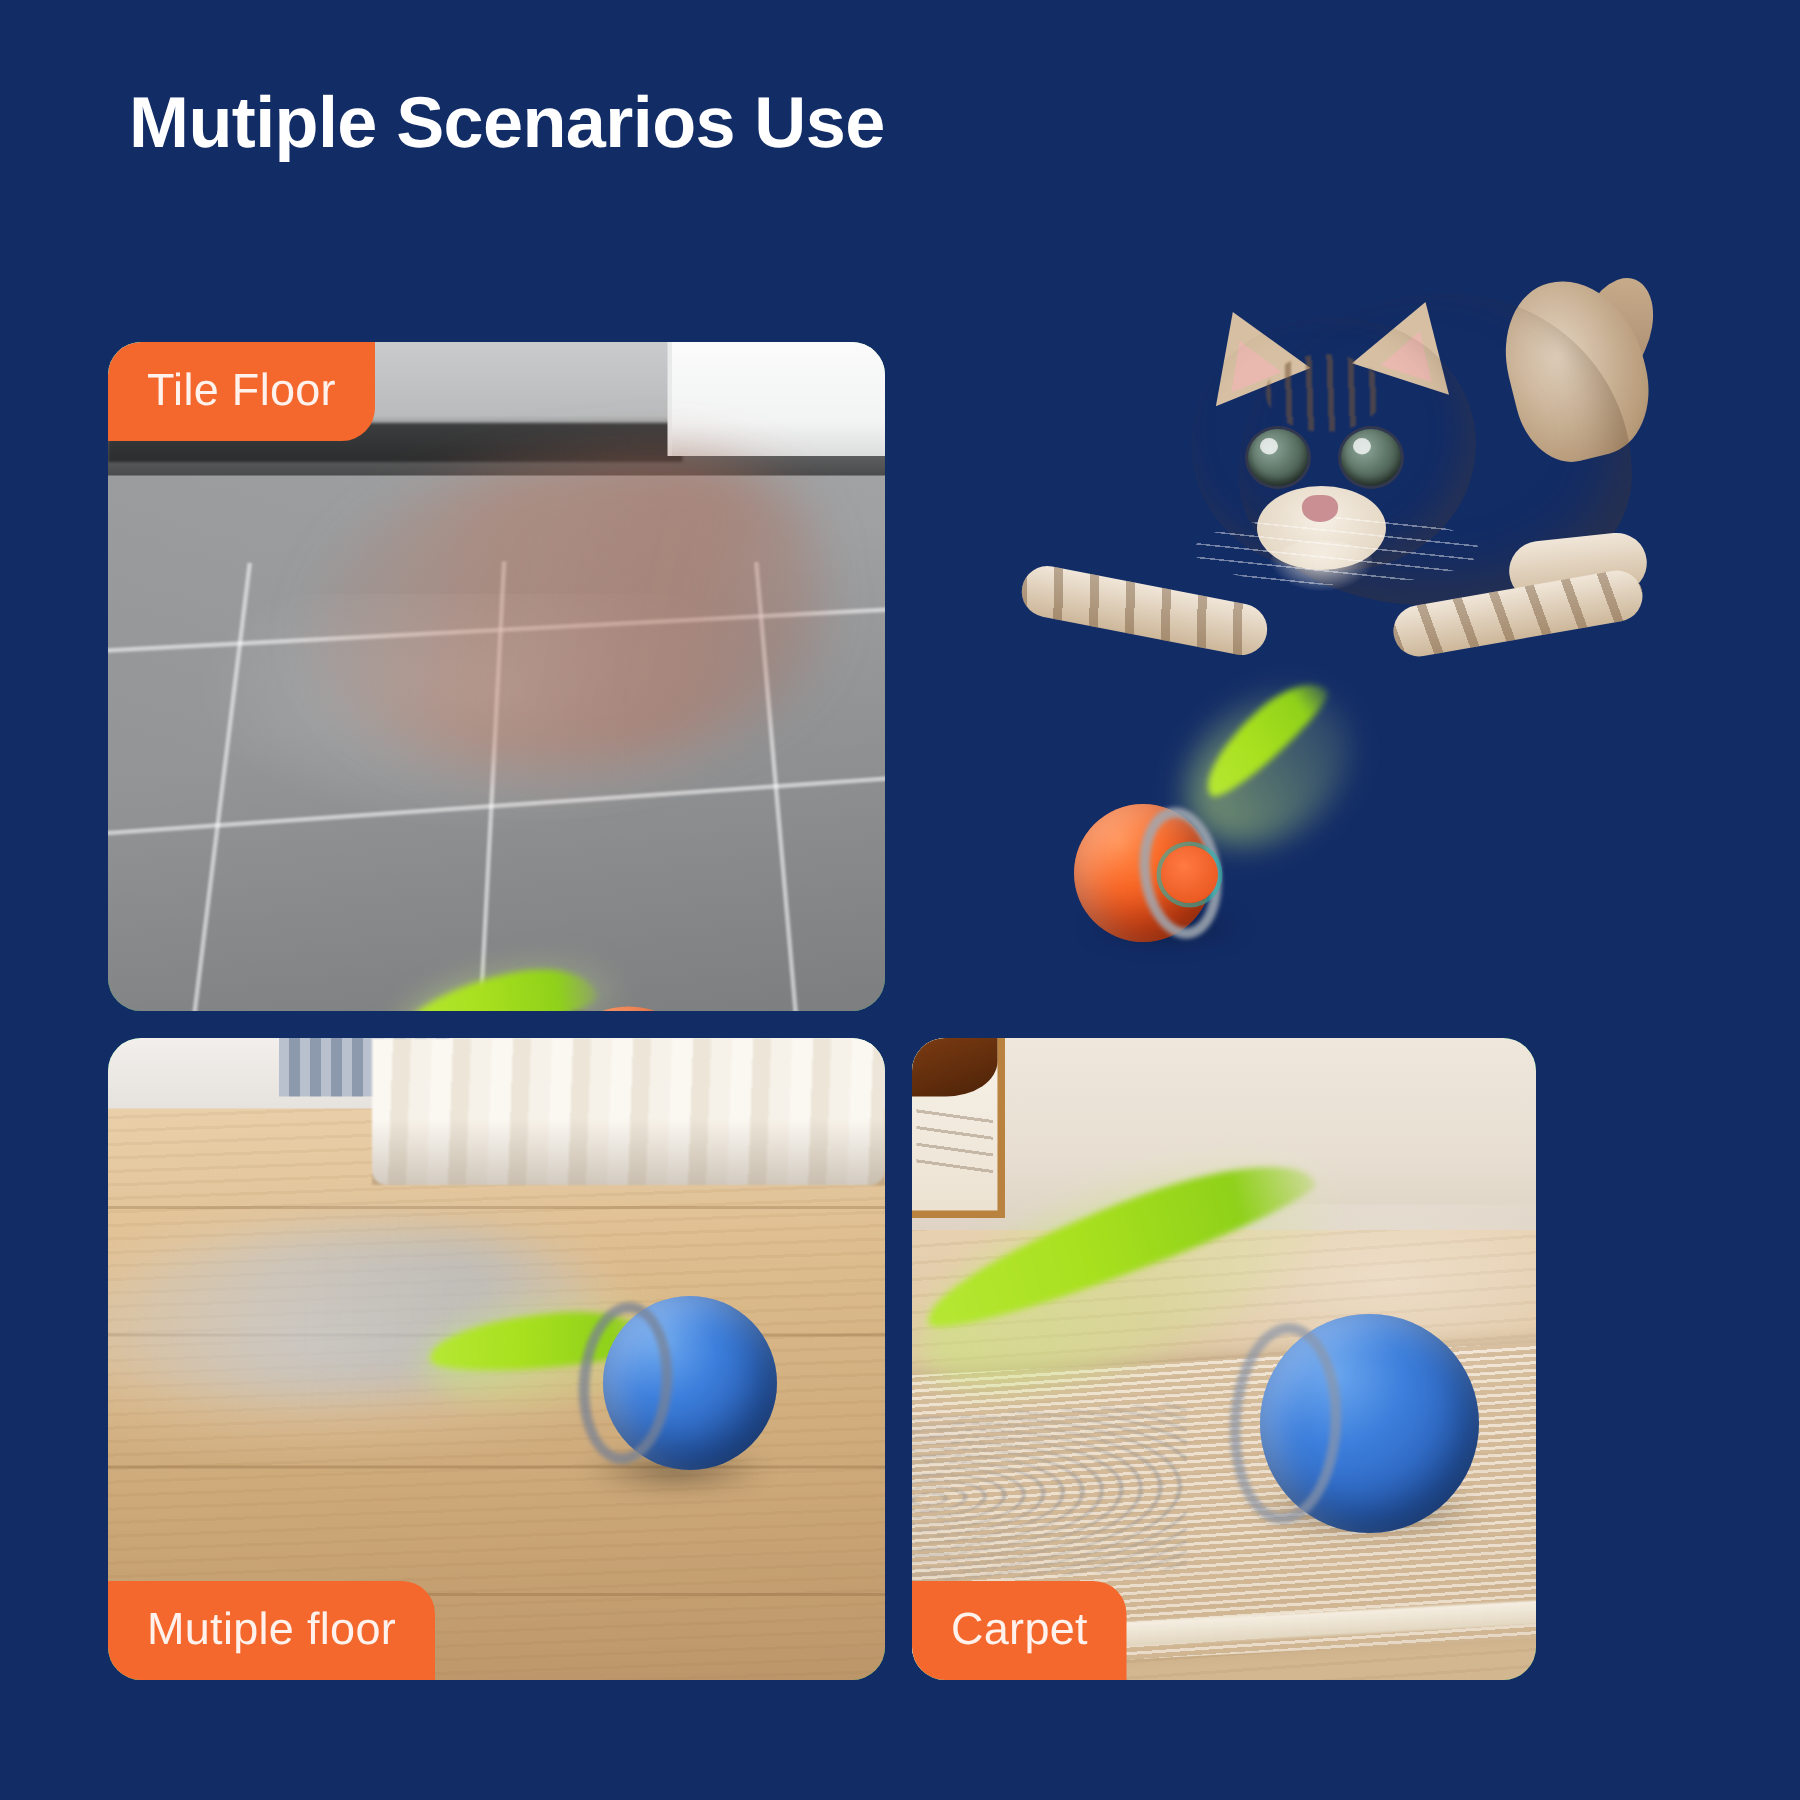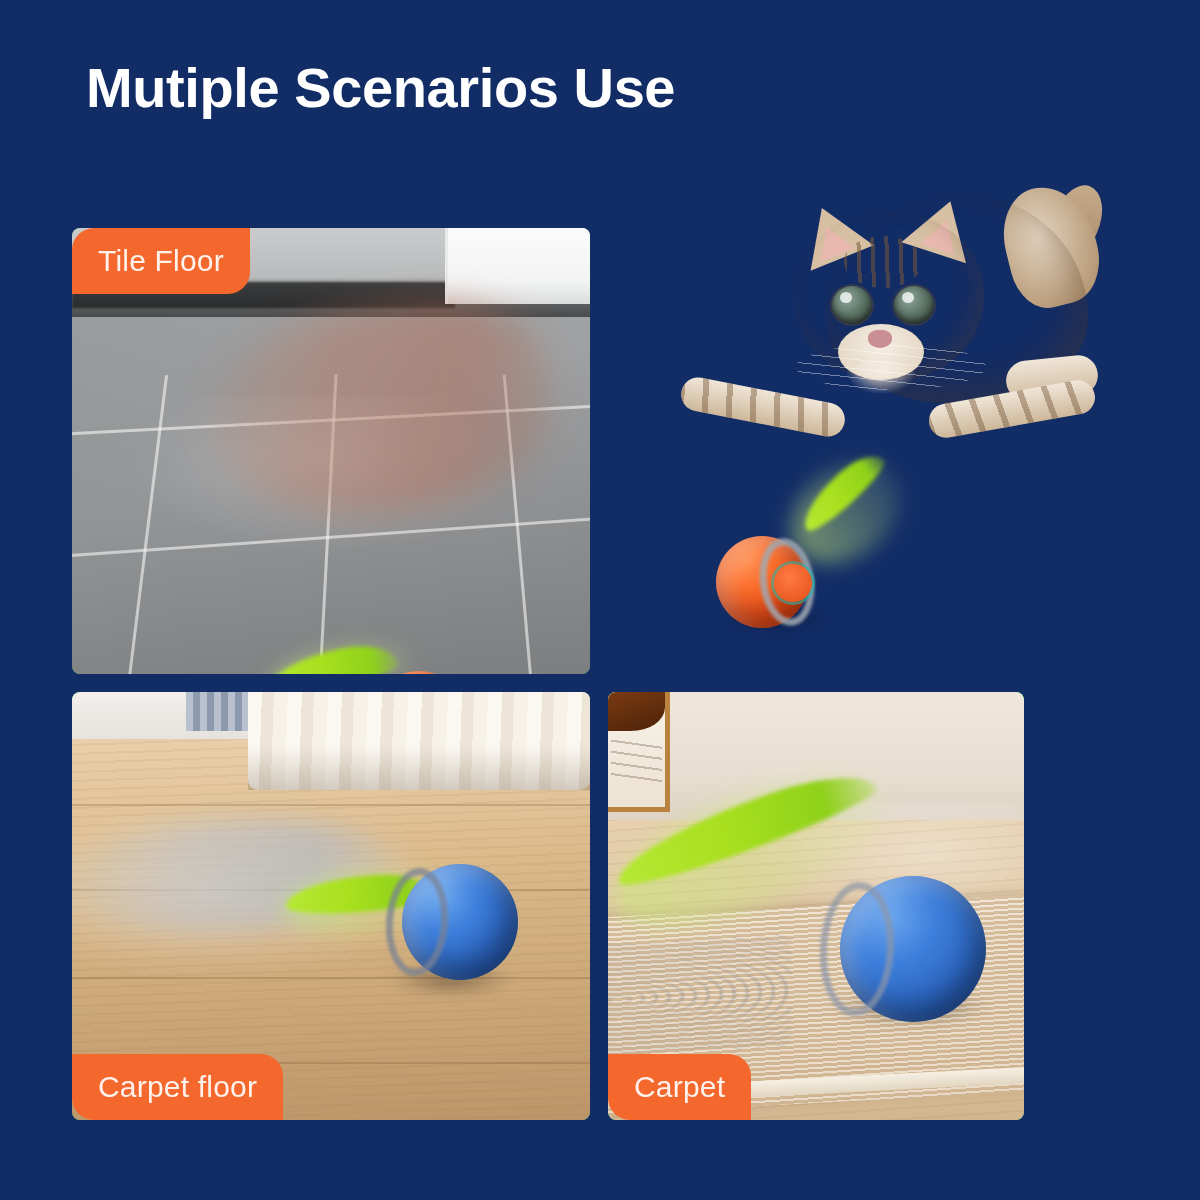--- a/index.html
+++ b/index.html
@@ -7,29 +7,29 @@
   body {
     background:#122C66;
     font-family:"Liberation Sans", sans-serif;
     overflow:hidden;
     position:relative;
   }
 
   
   .page-title{
     position:absolute; left:86px; top:57px;
-    font-size:56px; font-weight:700; color:#ffffff;
+    font-size:48px; font-weight:700; color:#ffffff;
     letter-spacing:-0.4px; line-height:1.1;
     white-space:nowrap;
   }
 
   
   .panel{
     position:absolute;
-    border-radius:8px;
+    border-radius:22px;
     overflow:hidden;
     background:#22c55e;
   }
   .panel-tile   { left:72px;  top:228px; width:518px; height:446px; }
   .panel-wood   { left:72px;  top:692px; width:518px; height:428px; }
   .panel-carpet { left:608px; top:692px; width:416px; height:428px; }
 
   .scene{ position:absolute; inset:0; }
 
   
@@ -382,21 +382,21 @@
     <div class="trail-wood"></div>
 
     <div class="ball-wrap" style="left:272px;top:150px;width:180px;height:160px;">
       <div class="feather-blur" style="left:-62px;top:28px;width:170px;height:62px;transform:rotate(-6deg);"></div>
       <div class="feather" style="left:-58px;top:34px;width:150px;height:36px;transform:rotate(-4deg);"></div>
       <div class="ball-shadow" style="left:44px;top:124px;width:126px;height:28px;"></div>
       <div class="ball ball-blue" style="left:58px;top:22px;width:116px;height:116px;"></div>
       <div class="ball-ring" style="left:42px;top:26px;width:62px;height:108px;transform:rotate(4deg);border-color:rgba(120,130,148,0.75);"></div>
     </div>
   </div>
-  <div class="badge badge-bl" style="background: rgb(244, 104, 46); color: rgb(255, 242, 236);">Carpet floor</div>
+  <div class="badge badge-bl" style="background: rgb(244, 104, 46); color: rgb(255, 242, 236);">Mutiple floor</div>
 </div>
 
 <div class="panel panel-carpet">
   <div class="scene">
     <div class="carpet-floor">
       <div class="carpet-floor-grain"></div>
     </div>
     <div class="carpet-wall"></div>
     <div class="frame">
       <div class="frame-art"></div>

